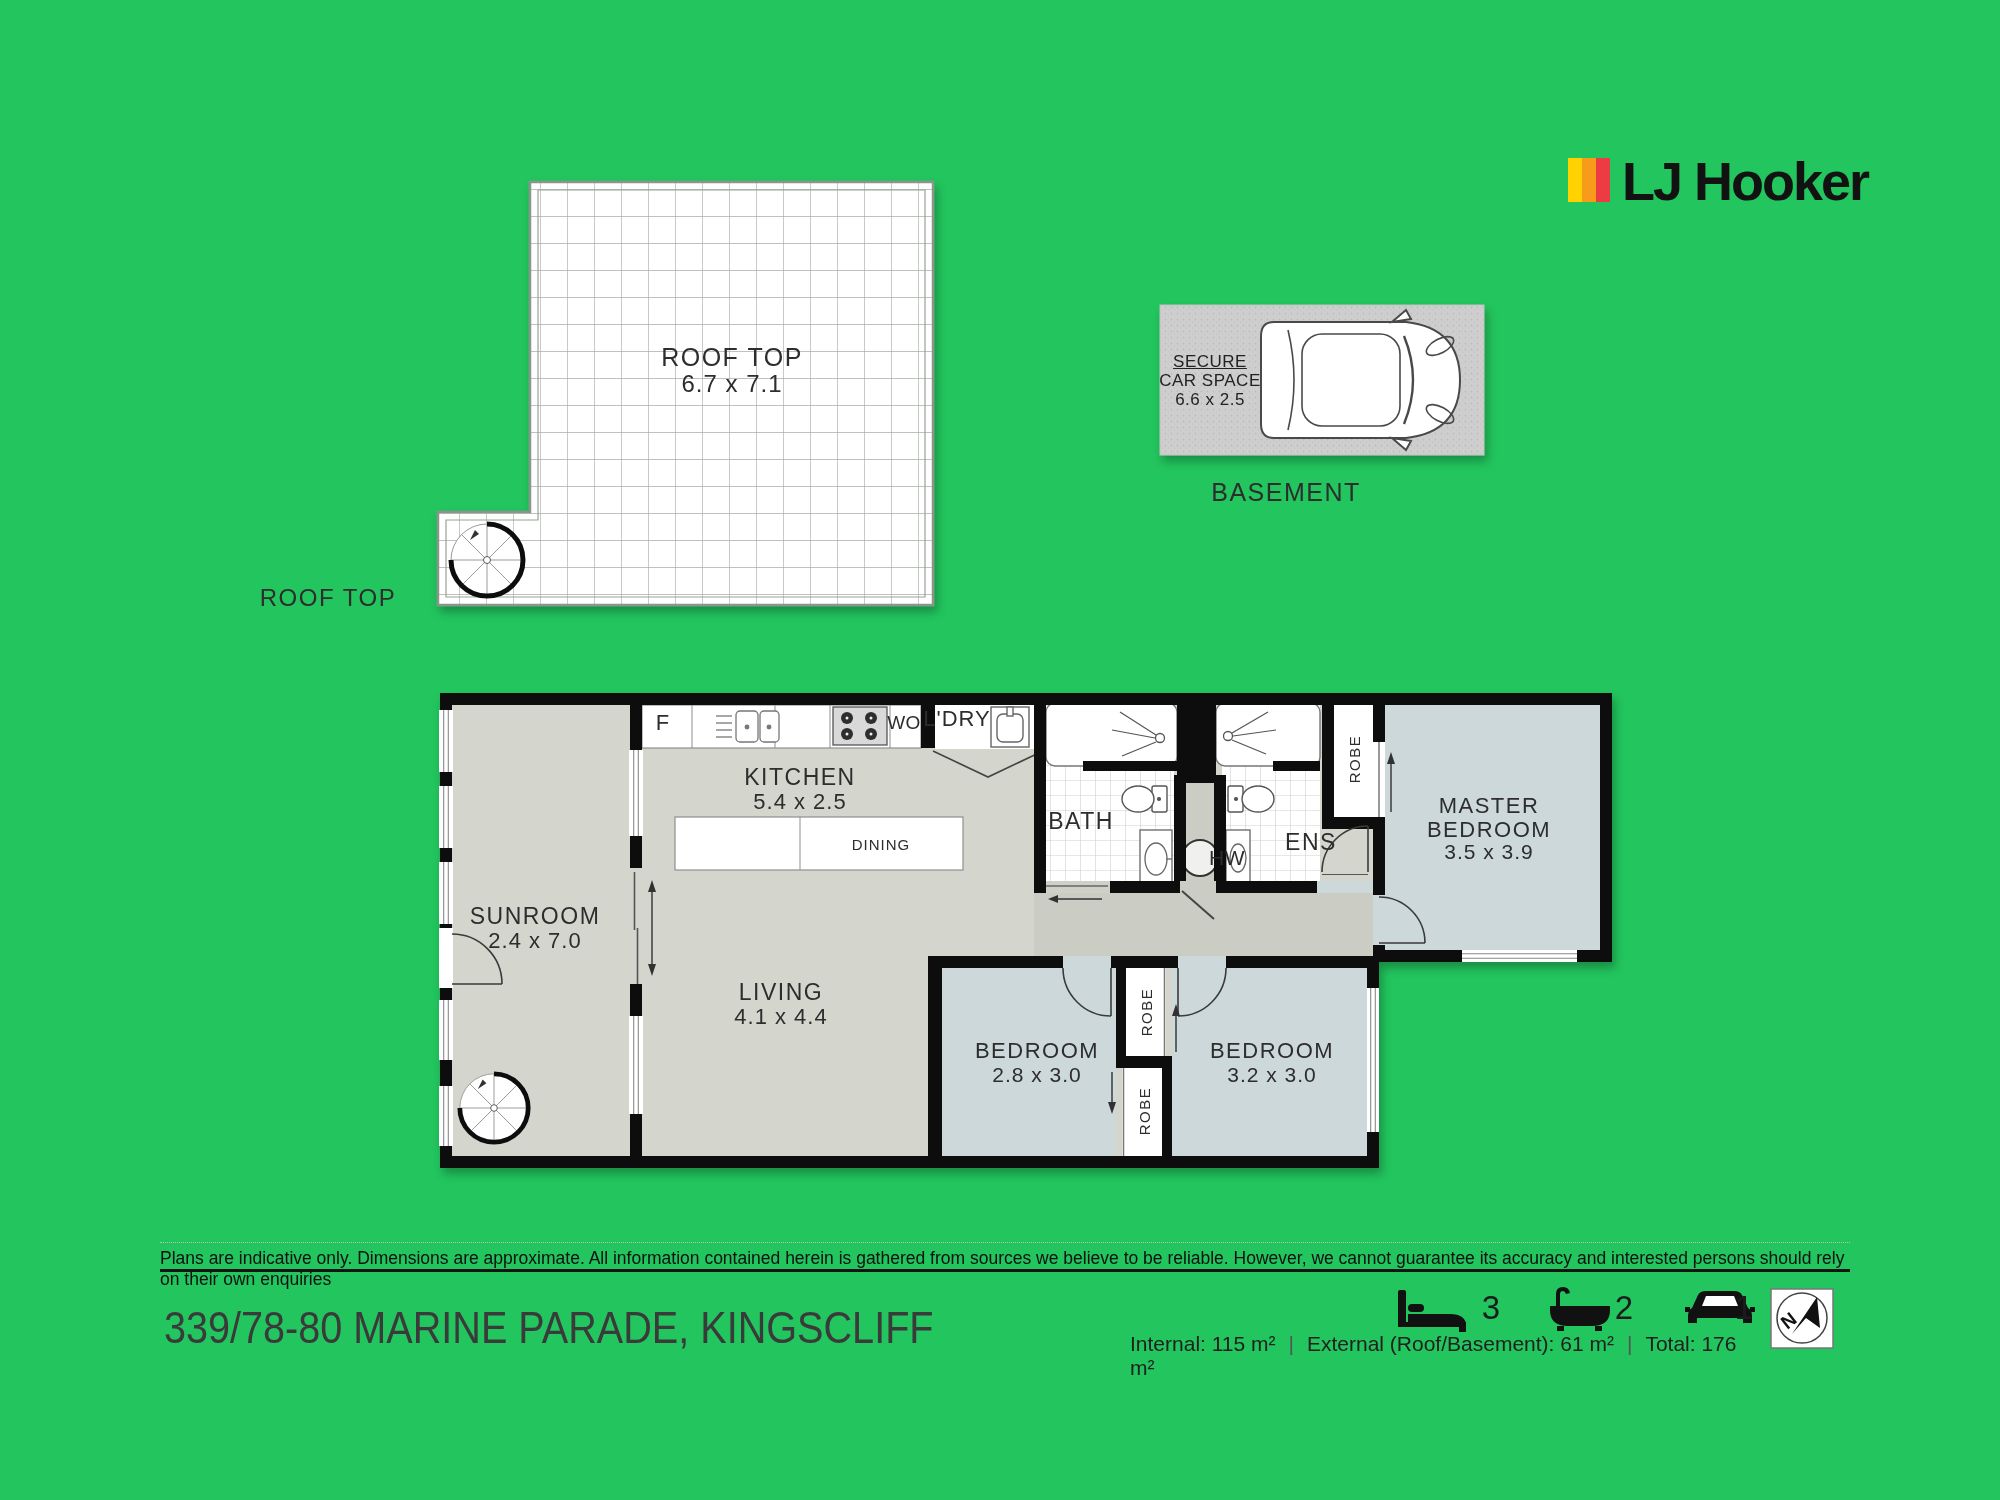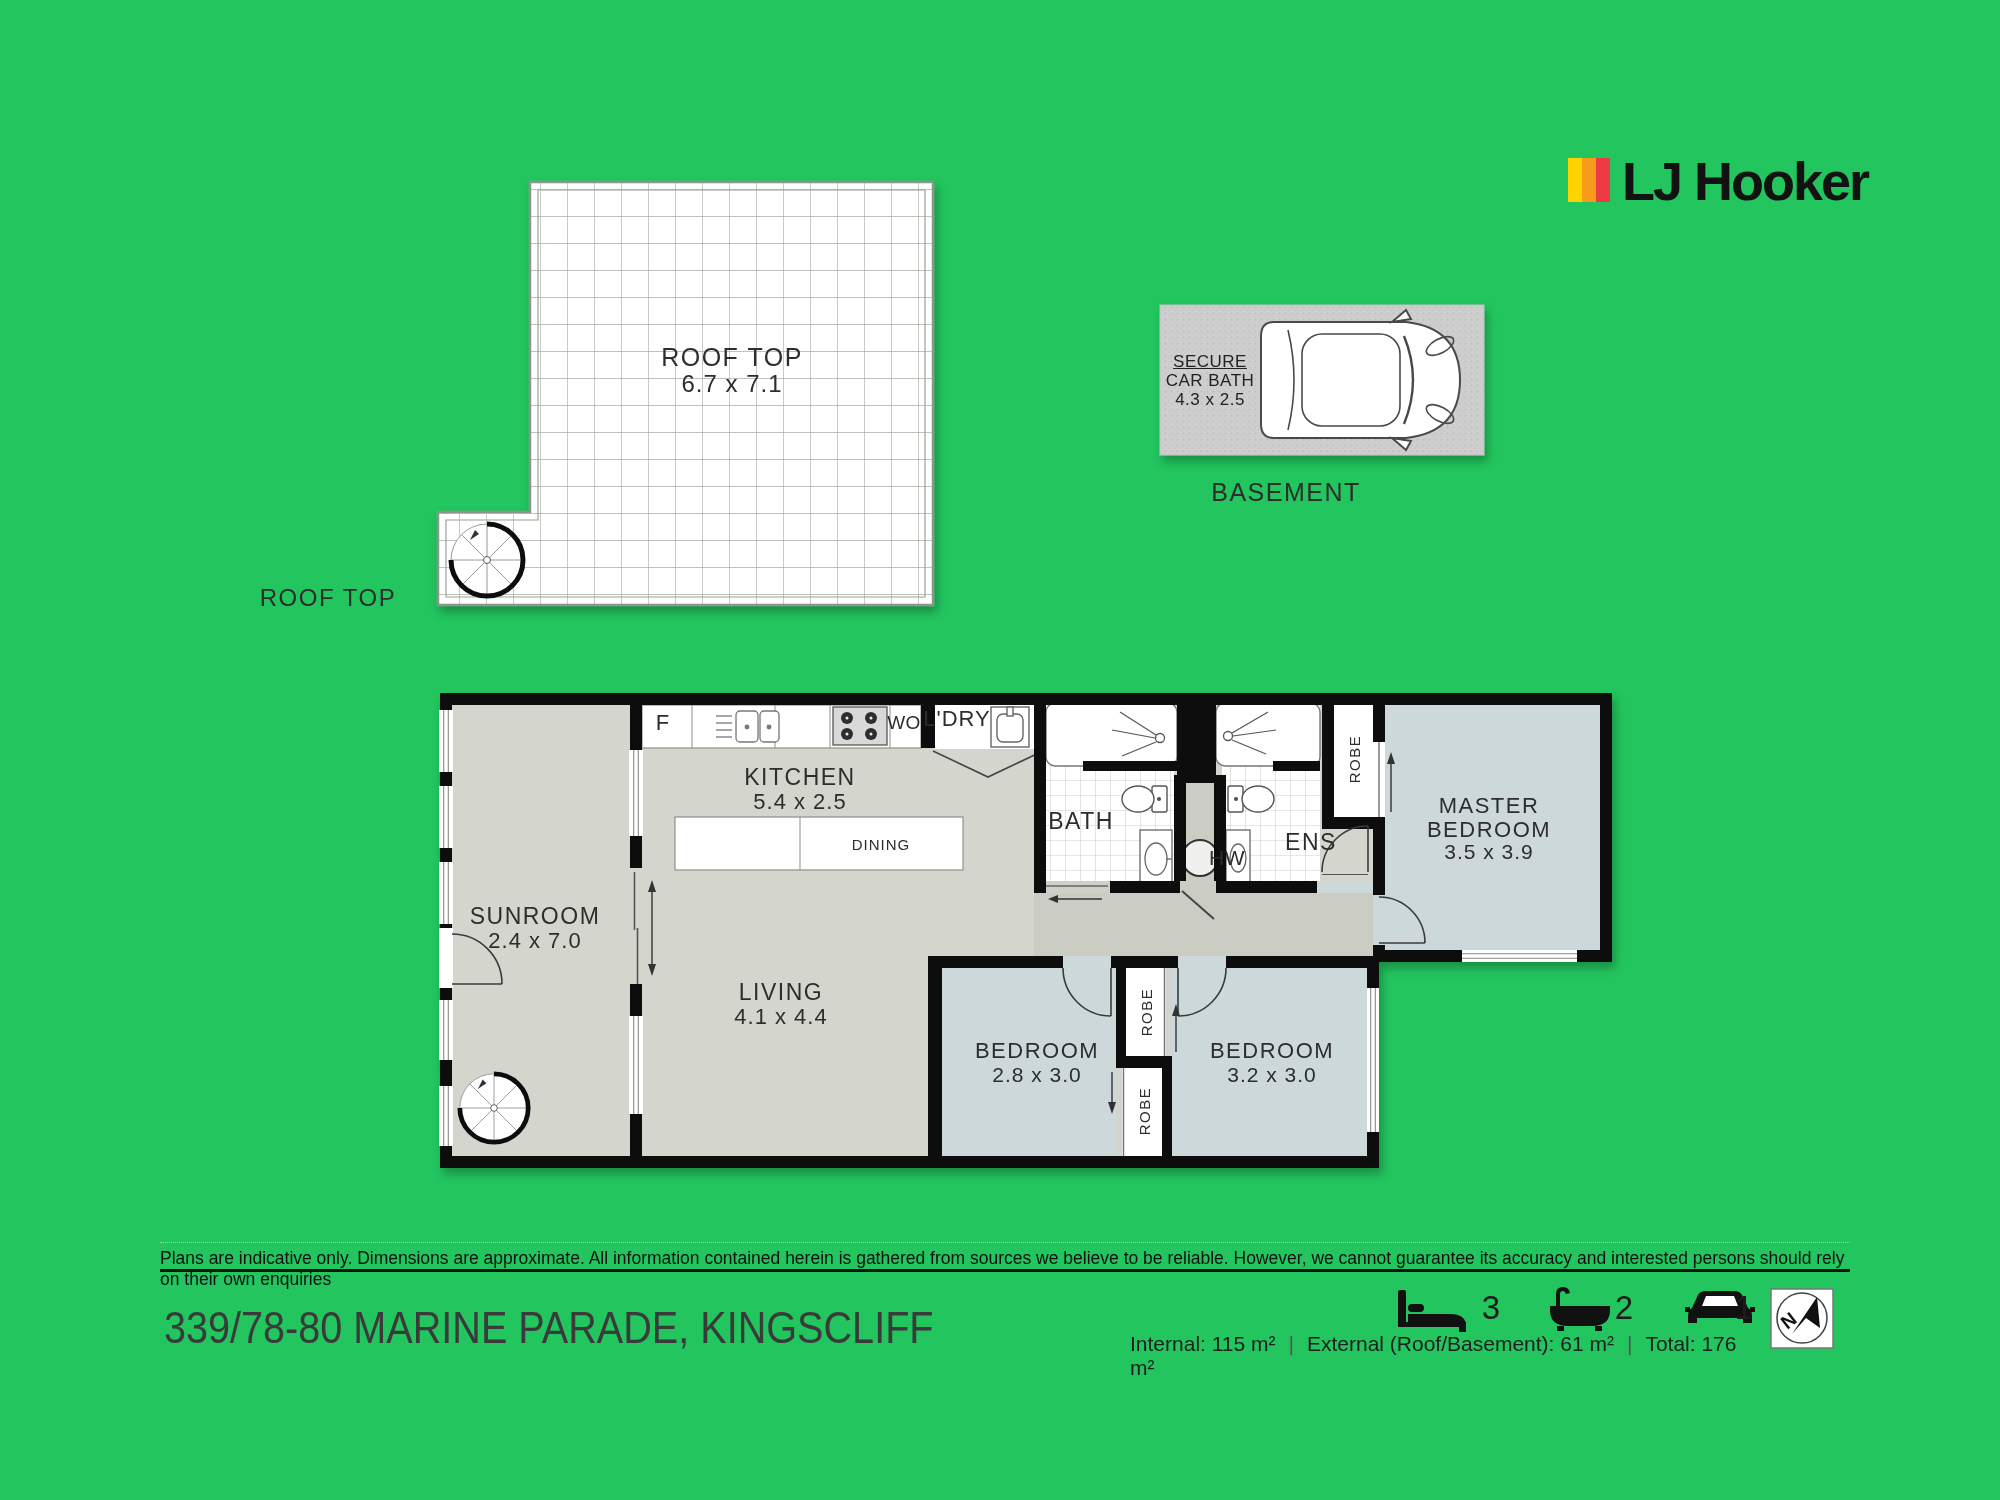--- a/index.html
+++ b/index.html
@@ -347,22 +347,22 @@
     <div class="stripe" style="left:1582px;background:#F89B1B;"></div>
     <div class="stripe" style="left:1596px;background:#EE3B43;"></div>
     <div class="logo-text">LJ Hooker</div>
   </div>
 
   <div class="lbl roofttl" style="left:732px;top:357px;">ROOF TOP</div>
   <div class="lbl dims" style="left:732px;top:384px;font-size:24px;">6.7 x 7.1</div>
   <div class="lbl roofttl" style="left:328px;top:598px;font-size:24px;">ROOF TOP</div>
 
   <div class="lbl carlbl" style="left:1210px;top:362px;text-decoration:underline;">SECURE</div>
-  <div class="lbl carlbl" style="left:1210px;top:381px;">CAR BATH</div>
-  <div class="lbl carlbl" style="left:1210px;top:400px;">4.3 x 2.5</div>
+  <div class="lbl carlbl" style="left:1210px;top:381px;">CAR SPACE</div>
+  <div class="lbl carlbl" style="left:1210px;top:400px;">6.6 x 2.5</div>
   <div class="lbl" style="left:1262px;top:492px;font-size:25px;letter-spacing:1.5px;margin-left:24px;">BASEMENT</div>
 
   <div class="lbl mid" style="left:663px;top:723px;">F</div>
   <div class="lbl" style="left:904px;top:723px;font-size:19px;letter-spacing:0.5px;">WO</div>
   <div class="lbl mid" style="left:957px;top:719px;">L'DRY</div>
 
   <div class="lbl room" style="left:800px;top:777px;">KITCHEN</div>
   <div class="lbl dims" style="left:800px;top:802px;">5.4 x 2.5</div>
   <div class="lbl" style="left:881px;top:844px;font-size:15px;letter-spacing:1px;">DINING</div>
 

